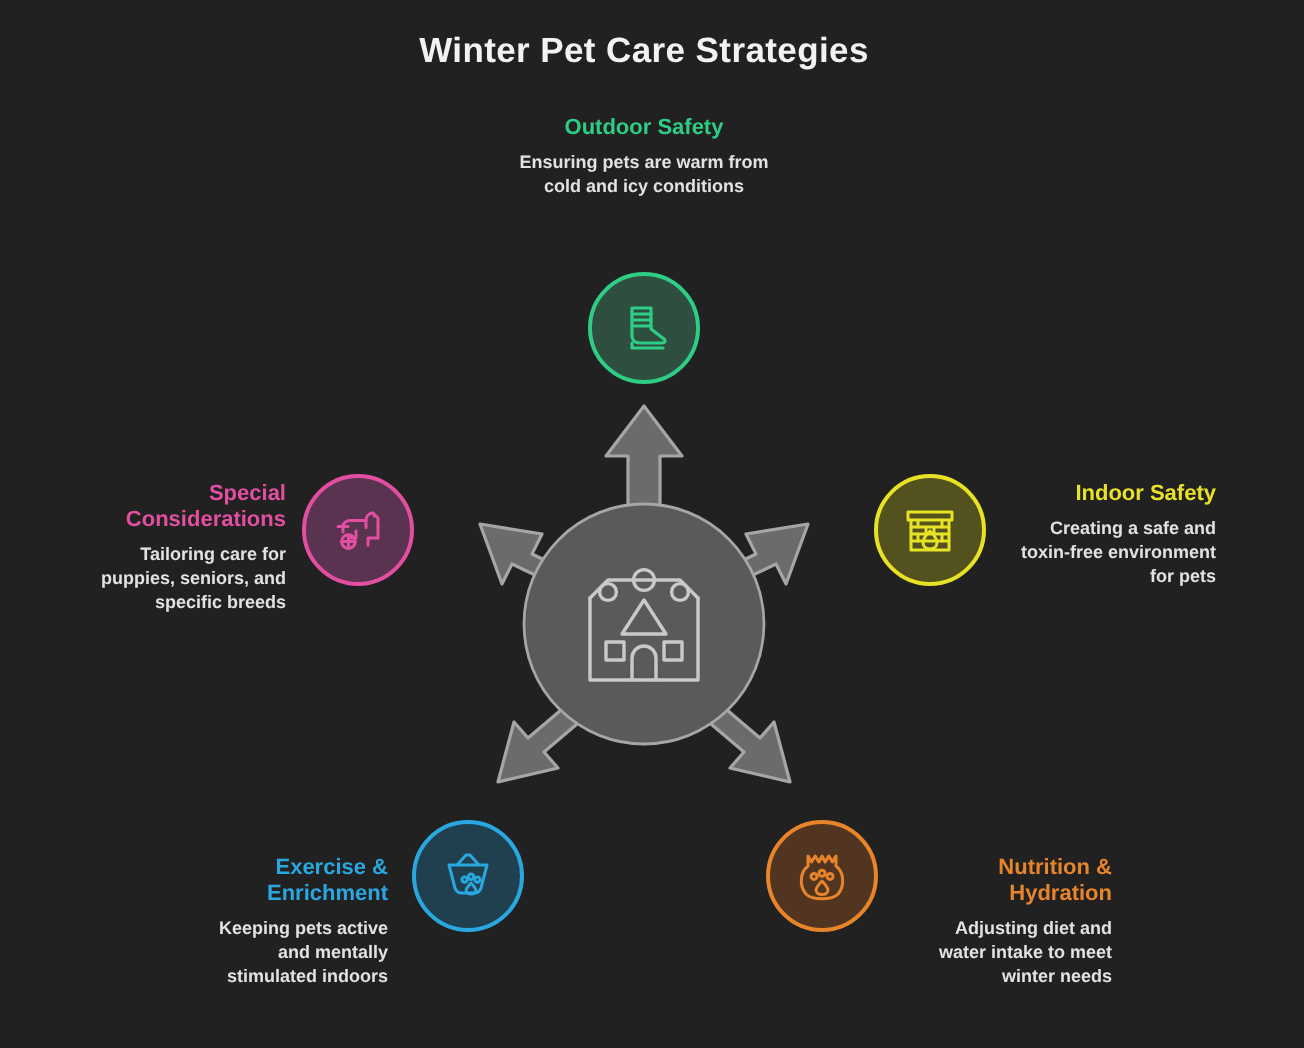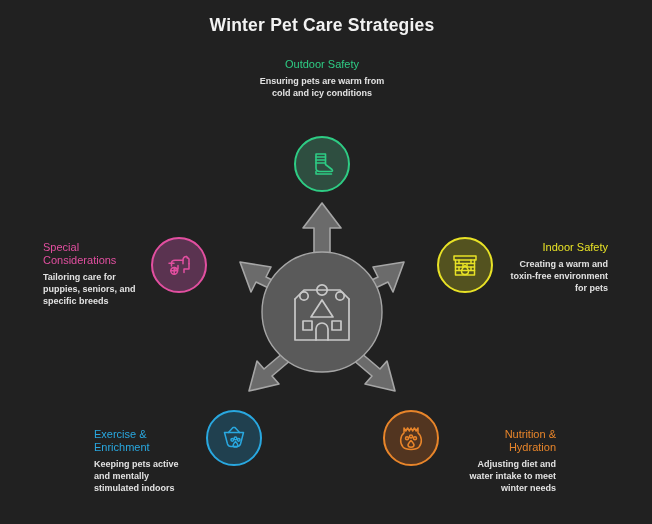--- a/index.html
+++ b/index.html
@@ -26,28 +26,28 @@
     position:absolute;
     width:56px; height:56px;
     border-radius:50%;
     border-width:2px; border-style:solid;
     display:flex; align-items:center; justify-content:center;
   }
   .icon-circle svg { display:block; }
 
   .label-block { position:absolute; width:140px; }
   .label-block .heading {
-    font-size:11px; font-weight:normal; line-height:13px;
+    font-size:11px; font-weight:bold; line-height:13px;
     margin-bottom:4px;
   }
   .label-block .desc {
     font-size:9px; line-height:12px; color:#e2e2e2; font-weight:bold;
   }
   .align-left  { text-align:right; }
-  .align-right { }
+  .align-right { text-align:right; }
   .align-center{ text-align:center; }
 </style>
 </head>
 <body>
 
 <div id="page-title">Winter Pet Care Strategies</div>
 
 <div id="diagram">
 
   <svg class="svg-layer" width="652" height="524">
@@ -102,21 +102,21 @@
           <rect x="4" y="6" width="22" height="4"></rect>
           <path d="M5.5 10 L5.5 25 L24.5 25 L24.5 10"></path>
           <path d="M5.5 13.5 L24.5 13.5 M5.5 17 L24.5 17 M5.5 20.5 L24.5 20.5"></path>
           <path d="M9 10 L9 13.5 M13 13.5 L13 17 M17 13.5 L17 17 M21 10 L21 13.5 M9 17 L9 20.5 M21 17 L21 20.5"></path>
           <path d="M15 15.5 C12.5 18 11.5 19.5 11.5 21.3 C11.5 23.2 13 24.5 15 24.5 C17 24.5 18.5 23.2 18.5 21.3 C18.5 19.5 17.5 18 15 15.5 Z"></path>
         </svg>
       </span>
     </div>
     <div class="label-block align-left" style="left:508px; top:241px; width:100px;">
       <div class="heading" style="color:#e8e226;">Indoor Safety</div>
-      <div class="desc">Creating a warm and toxin-free environment for pets</div>
+      <div class="desc">Creating a safe and toxin-free environment for pets</div>
     </div>
   </div>
 
   <div class="node">
     <div class="icon-circle" style="left:383px; top:410px; border-color:#e8852a; background:#523520;">
       <span>
         <svg width="30" height="30" viewBox="0 0 30 30" fill="none" stroke="#e8852a" stroke-width="1.5" stroke-linejoin="round" stroke-linecap="round">
           <path d="M8 5 L9.8 8 L11.6 5 L13.4 8 L15 5 L16.6 8 L18.4 5 L20.2 8 L22 5 L22 10 C26 13 26.5 20 23 24 C20 27.2 10 27.2 7 24 C3.5 20 4 13 8 10 Z"></path>
           <path d="M15 17.5 C13 19.6 12 20.8 12 22 C12 23.3 13.2 24.2 15 24.2 C16.8 24.2 18 23.3 18 22 C18 20.8 17 19.6 15 17.5 Z"></path>
           <circle cx="11" cy="15.2" r="1.5"></circle>

